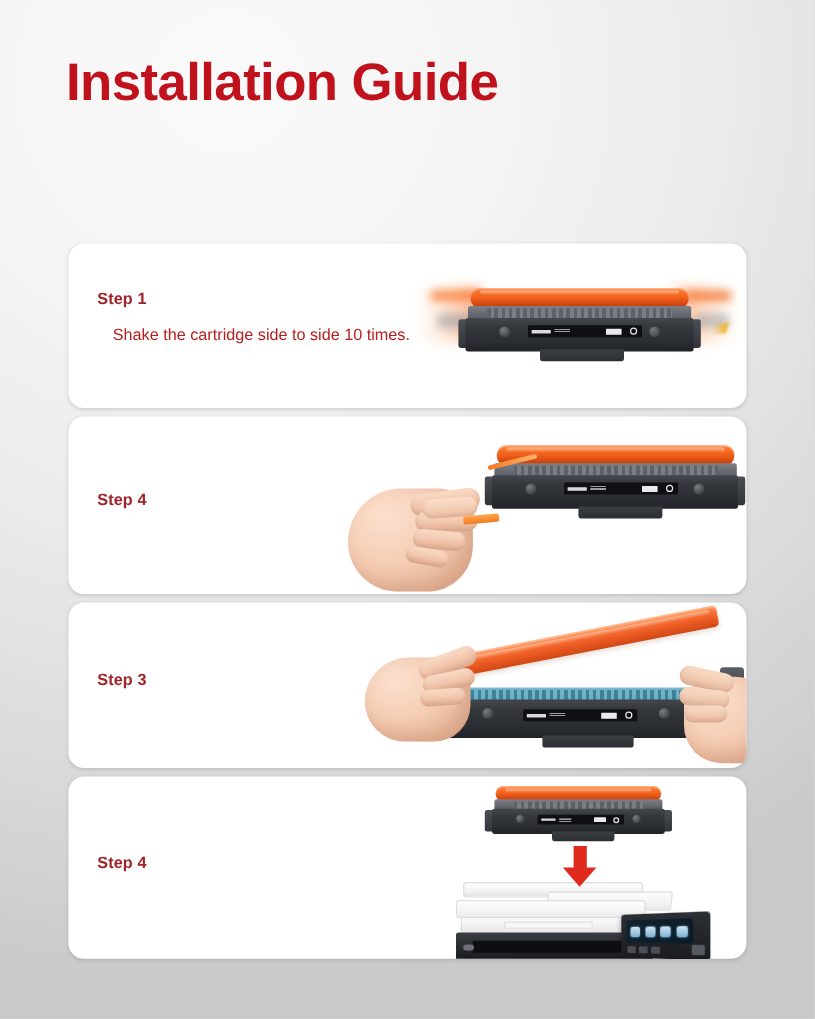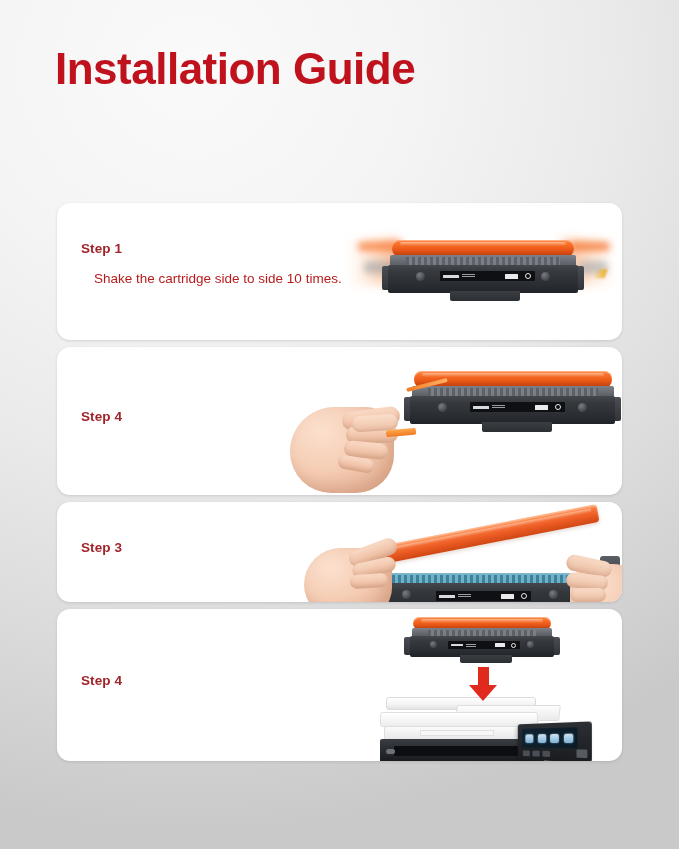--- a/index.html
+++ b/index.html
@@ -59,21 +59,21 @@
     background: #ffffff;
     border-radius: 13px;
     box-shadow: 0 1px 3px rgba(120,120,120,0.25);
     overflow: hidden;
     display: flex;
     align-items: center;
     margin-bottom: 7px;
   }
   .card-1 { height: 137px; }
   .card-2 { height: 148px; }
-  .card-3 { height: 100px; }
+  .card-3 { height: 138px; }
   .card-4 { height: 152px; }
 
   .card-text {
     position: relative;
     z-index: 3;
     padding-left: 24px;
     width: 300px;
     box-sizing: border-box;
   }
   .step-label {

